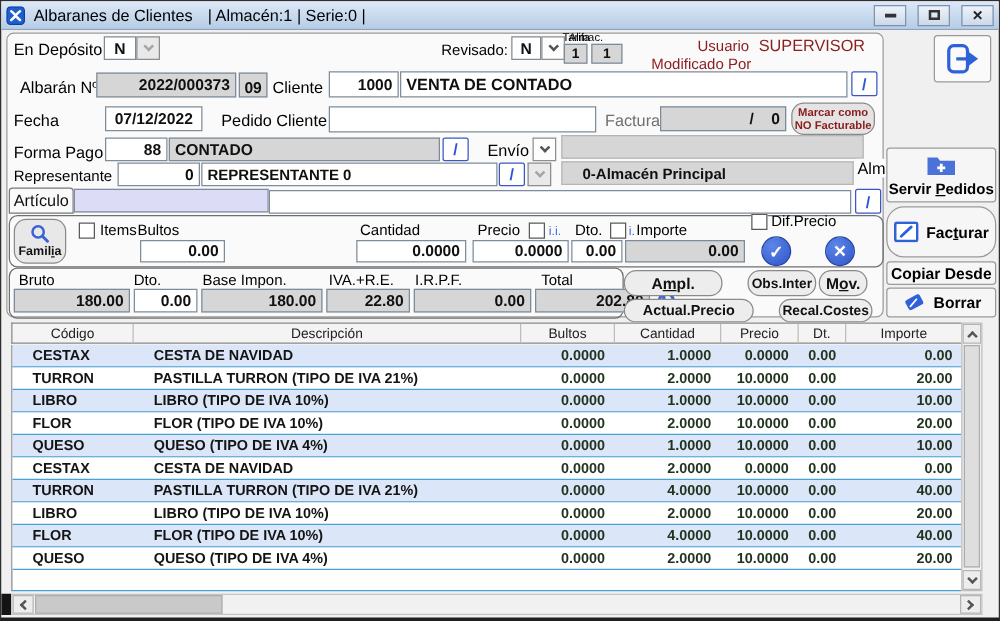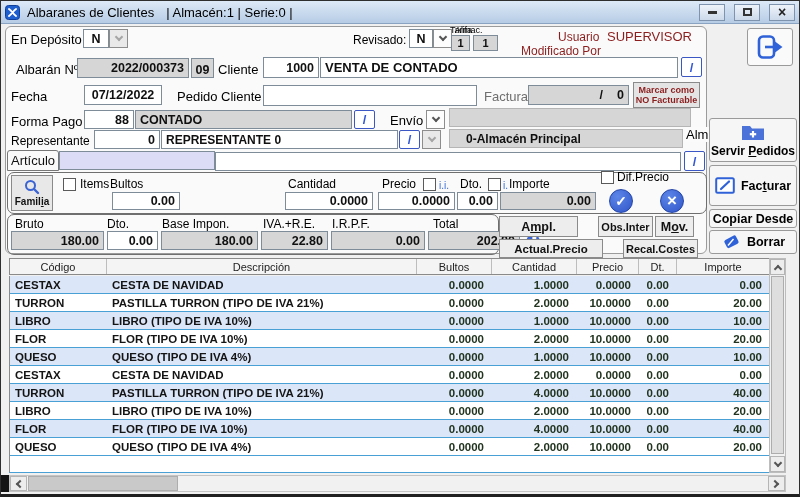--- a/index.html
+++ b/index.html
@@ -53,21 +53,21 @@
   .chev.rightc { transform:rotate(-45deg); margin-left:-3px; margin-top:0; }
   .pencilbtn {
     position:absolute; background:#fff; border:1px solid #3a57c4; border-radius:2px;
     color:#2f55d4; font-weight:bold; font-size:13px;
     display:flex; align-items:center; justify-content:center; cursor:pointer;
   }
   .chk { position:absolute; width:13px; height:13px; background:#fff; border:1px solid #5a5a5a; }
   .panel { position:absolute; border:1px solid #6f6f6f; border-radius:7px; }
   .whitepanel { position:absolute; background:#fafafa; border:1px solid #9b9b9b; border-radius:6px; }
   .midbtn {
-    position:absolute; background:#ededed; border:1px solid #8a8a8a; border-radius:0;
+    position:absolute; background:#ededed; border:1px solid #8a8a8a; border-radius:10px;
     font-size:11.5px; font-weight:bold; color:#111;
     display:flex; align-items:center; justify-content:center; white-space:nowrap; cursor:pointer;
   }
   .sidebtn {
     position:absolute; background:#f6f6f6; border:1px solid #9a9a9a; border-radius:3px;
     font-size:12.5px; font-weight:bold; color:#000;
     display:flex; flex-direction:column; align-items:center; justify-content:center; gap:3px;
     white-space:nowrap; cursor:pointer;
   }
   .sidebtn.row { flex-direction:row; gap:6px; }
@@ -91,21 +91,21 @@
     border-right:1px solid #bdbdbd; overflow:hidden;
   }
   .rows { position:absolute; left:8px; top:275px; width:760px; border-left:1px solid #8a8a8a; }
   .trow {
     display:grid; grid-template-columns:97px 310px 75px 85px 62px 38px 93px;
     height:18px; border-bottom:1px solid #49a0d5; background:#fff; cursor:pointer;
   }
   .trow:nth-child(odd) { background:#dbe6f8; }
   .trow .c { font-size:11.5px; font-weight:bold; color:#22341f; display:flex; align-items:center;
              white-space:nowrap; overflow:hidden; }
-  .trow .c.txt { padding-left:5px; color:#141414; }
+  .trow .c.txt { padding-left:16px; color:#141414; }
   .trow .c.num { justify-content:flex-end; padding-right:8px; }
   .emptyrow { height:17px; border-bottom:1px solid #49a0d5; background:#fff; }
   
   .vscroll { position:absolute; left:768px; top:257px; width:17px; height:215px;
              background:#f1f1f1; border:1px solid #bdbdbd; }
   .hscroll { position:absolute; left:8px; top:474px; width:777px; height:17px;
              background:#f1f1f1; border:1px solid #c4c4c4; }
   .sbtn { position:absolute; background:#ededed; border:1px solid #b5b5b5;
           display:flex; align-items:center; justify-content:center; cursor:pointer; }
   .thumb { position:absolute; background:#c9c9c9; border:1px solid #adadad; }
@@ -354,21 +354,21 @@
 
   <div class="sidebtn" style="left:708px; top:117px; width:88px; height:44px; font-size:12px;">
     <svg width="24" height="18" viewBox="0 0 24 18">
       <path d="M1 3 L9 3 L11 5.5 L23 5.5 L23 17 L1 17 Z" fill="#4a72d8"></path>
       <line x1="12" y1="8" x2="12" y2="14.5" stroke="#fff" stroke-width="2.2"></line>
       <line x1="8.8" y1="11.2" x2="15.2" y2="11.2" stroke="#fff" stroke-width="2.2"></line>
     </svg>
     <span><span>Servir </span><span class="u">P</span><span>edidos</span></span>
   </div>
 
-  <div class="sidebtn row" style="left:708px; top:164px; width:88px; height:41px;">
+  <div class="sidebtn row" style="left:708px; top:164px; width:88px; height:41px;border-radius:14px;">
     <svg width="20" height="17" viewBox="0 0 20 17">
       <rect x="1.2" y="1.2" width="17.6" height="14.6" rx="1.5" fill="#fff" stroke="#2f62d8" stroke-width="2"></rect>
       <line x1="6" y1="12" x2="14" y2="4.5" stroke="#2f62d8" stroke-width="2.2" stroke-linecap="round"></line>
     </svg>
     <span><span>Fac</span><span class="u">t</span><span>urar</span></span>
   </div>
 
   <div class="sidebtn" style="left:708px; top:208px; width:88px; height:19px;">
       <span>Copiar Desde</span>
     </div>

